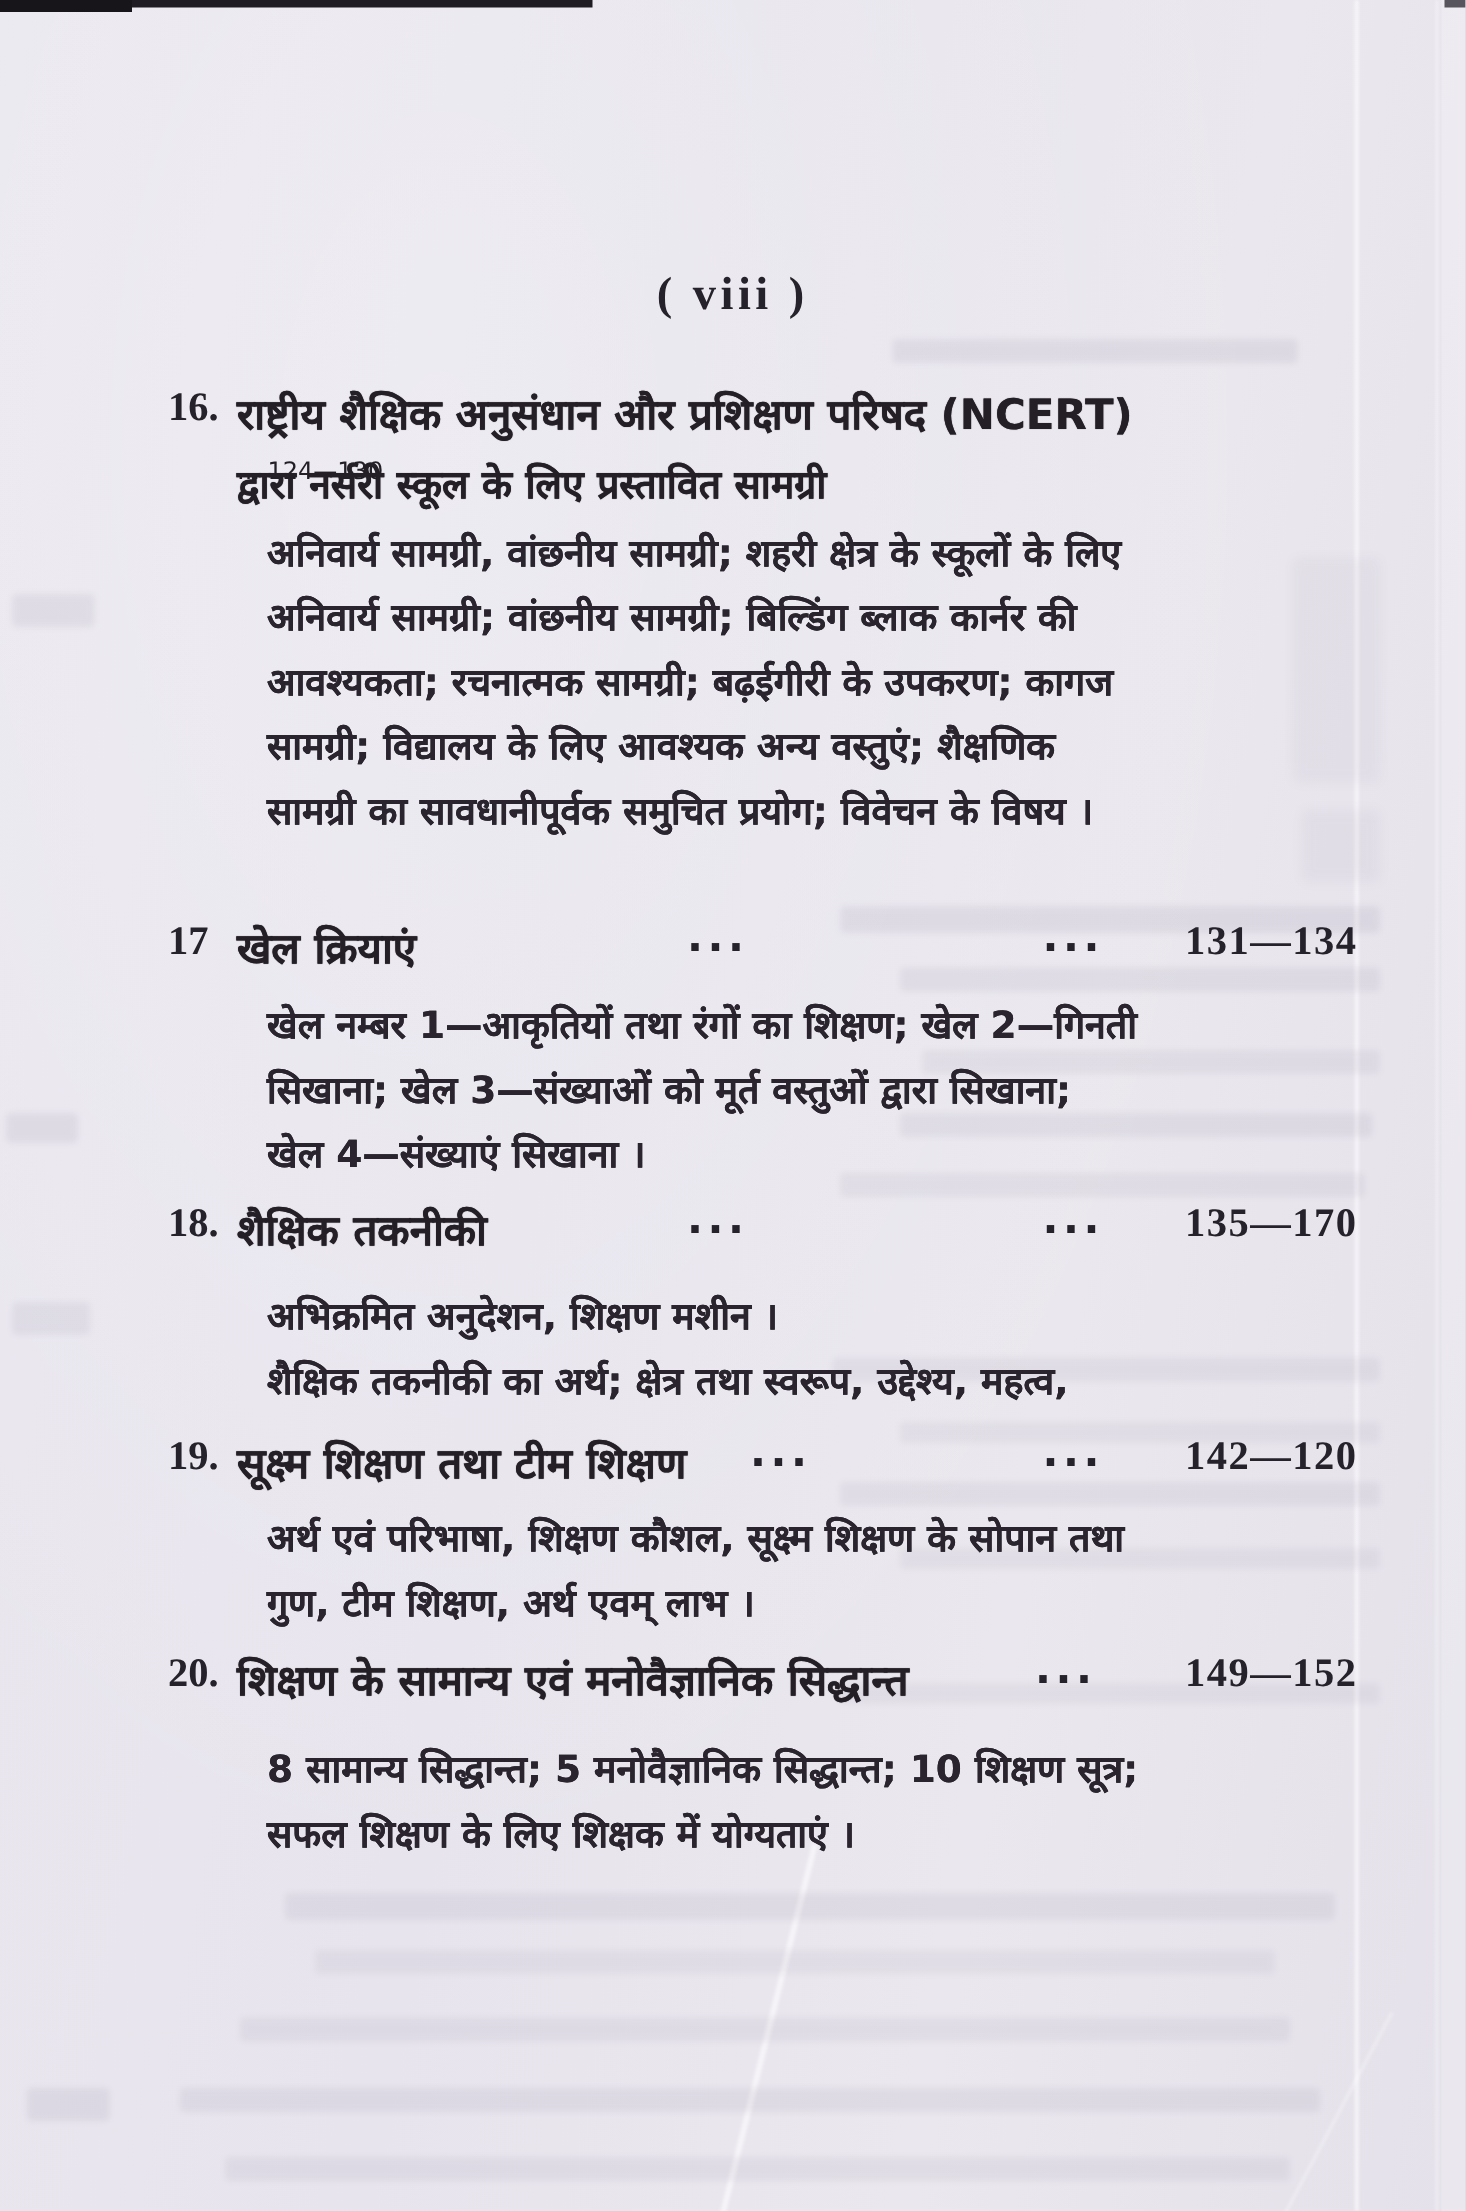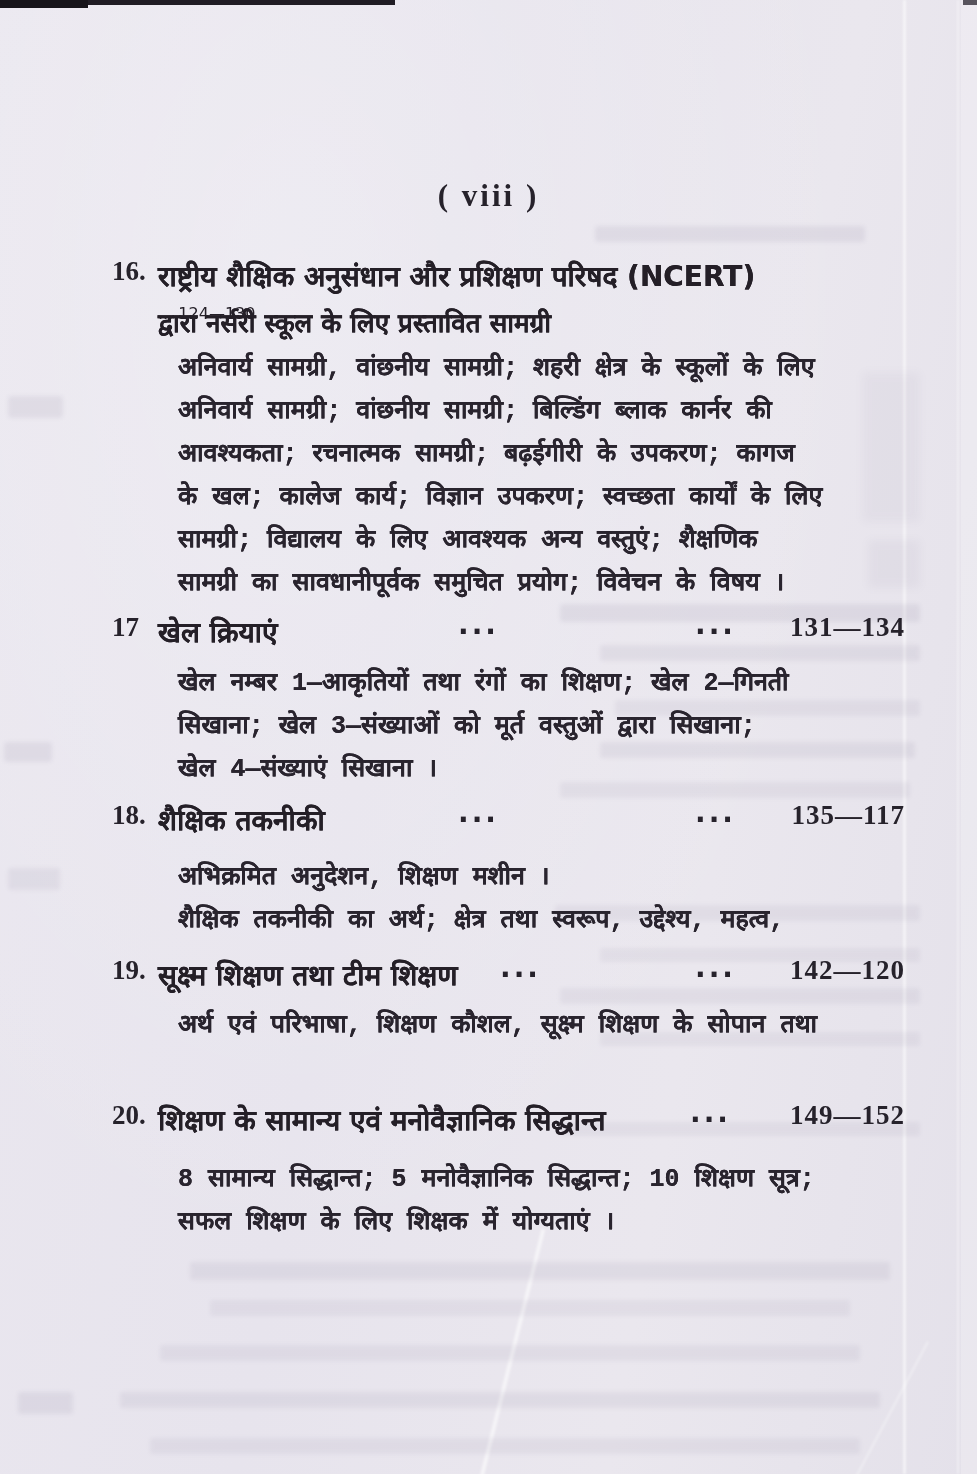--- a/index.html
+++ b/index.html
@@ -58,21 +58,21 @@
   .subrow{position:absolute;left:158px;width:747px;height:44px;}
   .subrow .title{
     position:absolute;left:0;top:0;white-space:nowrap;
     font-weight:700;font-size:26px;color:#241f27;text-shadow:0 0 .5px #241f27;
   }
   .desc{
     position:absolute;left:178px;width:676px;
     font-weight:700;font-size:25px;line-height:43px;color:#29242e;
     text-shadow:0 0 .4px #29242e;
   }
-  .desc div{white-space:nowrap;font-family:Liberation Mono, monospace;}
+  .desc div{white-space:nowrap;}
 </style>
 </head>
 <body>
 
 <div class="page">
 
   <div class="edge-top"></div>
   <div class="edge-top-left"></div>
   <div class="edge-top-right"></div>
   <div class="crease v1"></div>
@@ -112,21 +112,20 @@
   </div>
   <div class="subrow" style="top:304px">
     <span class="title">द्वारा नर्सरी स्कूल के लिए प्रस्तावित सामग्री</span>
     <span class="dots" style="left:497px">...</span>
     <span class="pages">124—130</span>
   </div>
   <div class="desc" style="top:347px">
     <div>अनिवार्य सामग्री, वांछनीय सामग्री; शहरी क्षेत्र के स्कूलों के लिए</div>
     <div>अनिवार्य सामग्री; वांछनीय सामग्री; बिल्डिंग ब्लाक कार्नर की</div>
     <div>आवश्यकता; रचनात्मक सामग्री; बढ़ईगीरी के उपकरण; कागज</div>
-    <div>के खल; कालेज कार्य; विज्ञान उपकरण; स्वच्छता कार्यों के लिए</div>
     <div>सामग्री; विद्यालय के लिए आवश्यक अन्य वस्तुएं; शैक्षणिक</div>
     <div>सामग्री का सावधानीपूर्वक समुचित प्रयोग; विवेचन के विषय ।</div>
   </div>
 
   <div class="row" style="top:612px">
     <span class="num">17</span>
     <span class="title">खेल क्रियाएं</span>
     <span class="dots" style="left:358px">...</span>
     <span class="dots" style="left:595px">...</span>
     <span class="pages">131—134</span>
@@ -135,36 +134,37 @@
     <div>खेल नम्बर 1—आकृतियों तथा रंगों का शिक्षण; खेल 2—गिनती</div>
     <div>सिखाना; खेल 3—संख्याओं को मूर्त वस्तुओं द्वारा सिखाना;</div>
     <div>खेल 4—संख्याएं सिखाना ।</div>
   </div>
 
   <div class="row" style="top:800px">
     <span class="num">18.</span>
     <span class="title">शैक्षिक तकनीकी</span>
     <span class="dots" style="left:358px">...</span>
     <span class="dots" style="left:595px">...</span>
-    <span class="pages">135—117</span>
+    <span class="pages">135—170</span>
   </div>
   <div class="desc" style="top:856px">
     <div>अभिक्रमित अनुदेशन, शिक्षण मशीन ।</div>
     <div>शैक्षिक तकनीकी का अर्थ; क्षेत्र तथा स्वरूप, उद्देश्य, महत्व,</div>
   </div>
 
   <div class="row" style="top:955px">
     <span class="num">19.</span>
     <span class="title">सूक्ष्म शिक्षण तथा टीम शिक्षण</span>
     <span class="dots" style="left:400px">...</span>
     <span class="dots" style="left:595px">...</span>
     <span class="pages">142—120</span>
   </div>
   <div class="desc" style="top:1004px">
     <div>अर्थ एवं परिभाषा, शिक्षण कौशल, सूक्ष्म शिक्षण के सोपान तथा</div>
+    <div>गुण, टीम शिक्षण, अर्थ एवम् लाभ ।</div>
   </div>
 
   <div class="row" style="top:1100px">
     <span class="num">20.</span>
     <span class="title">शिक्षण के सामान्य एवं मनोवैज्ञानिक सिद्धान्त</span>
     <span class="dots" style="left:590px">...</span>
     <span class="pages">149—152</span>
   </div>
   <div class="desc" style="top:1158px">
     <div>8 सामान्य सिद्धान्त; 5 मनोवैज्ञानिक सिद्धान्त; 10 शिक्षण सूत्र;</div>

